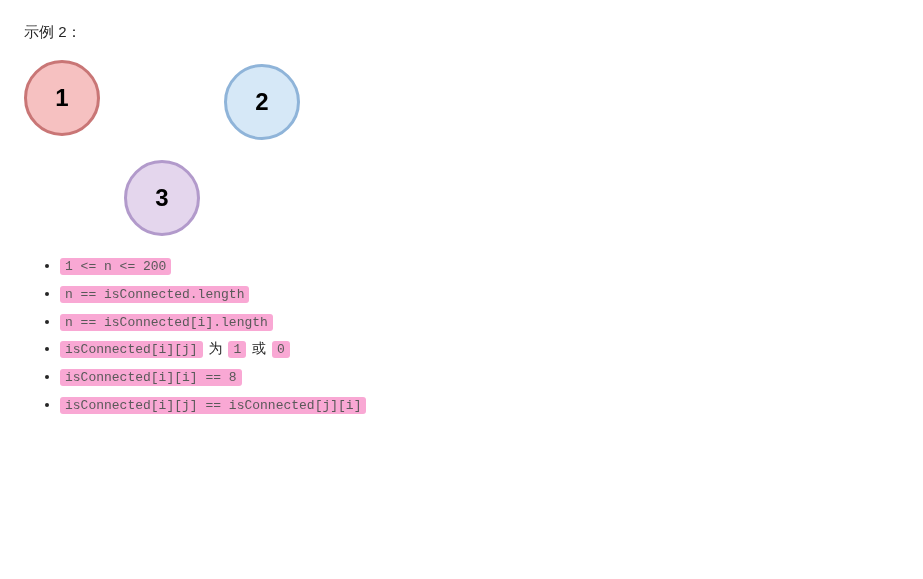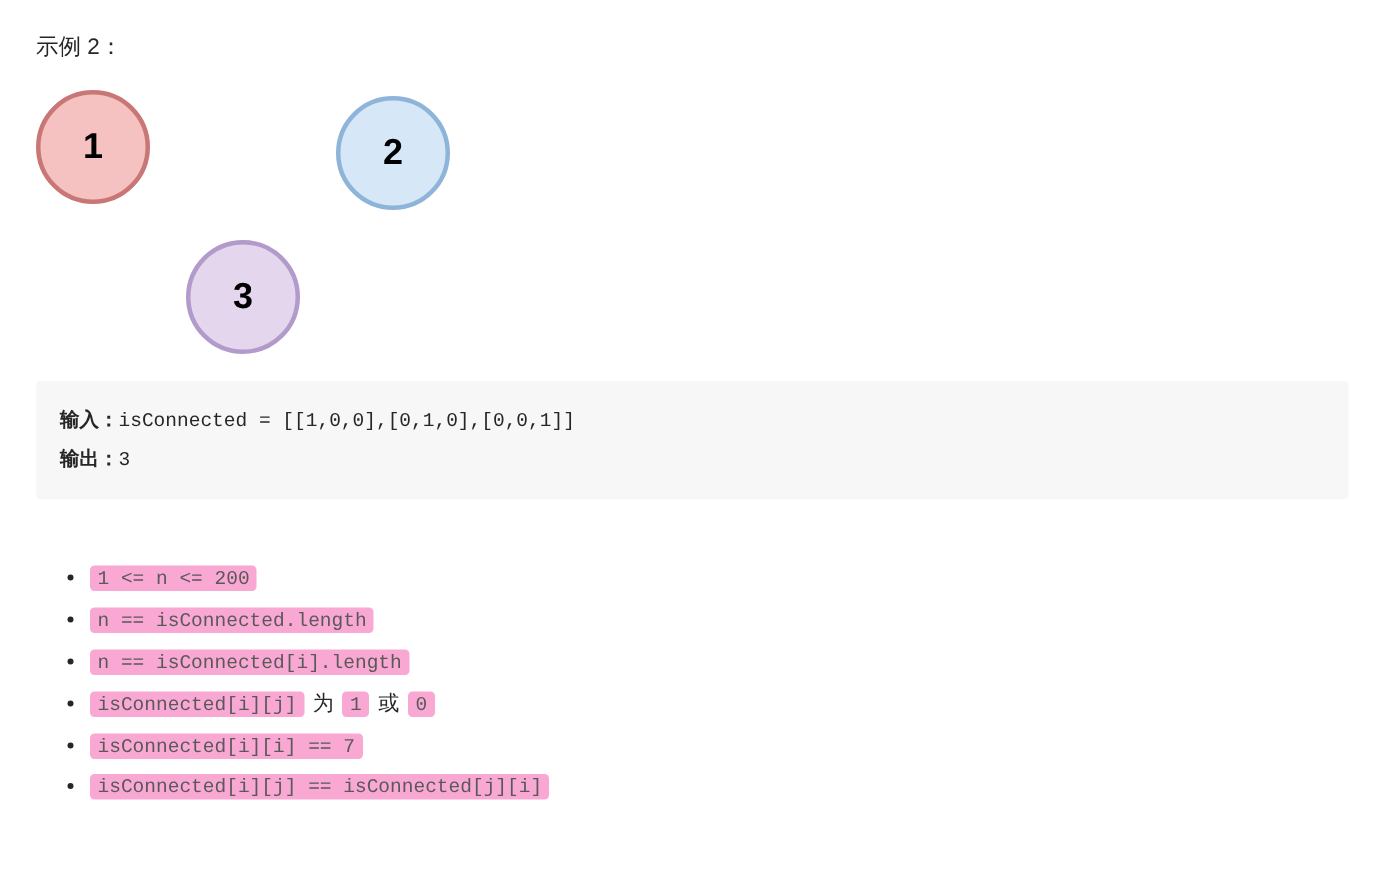--- a/index.html
+++ b/index.html
@@ -104,26 +104,24 @@
       <span>1</span>
     </div>
     <div class="node node-2">
       <span>2</span>
     </div>
     <div class="node node-3">
       <span>3</span>
     </div>
   </div>
 
-  <div class="code-block"><span class="label">输入：</span><span>isConnected = [[1,0,0],[0,1,0],[0,0,1]]</span>
-<span class="label">输出：</span><span>3</span></div>
 
 
   <ul class="constraint-list" id="constraints-list">
       <li><span class="inline-code">1 &lt;= n &lt;= 200</span></li>
       <li><span class="inline-code">n == isConnected.length</span></li>
       <li><span class="inline-code">n == isConnected[i].length</span></li>
       <li><span class="inline-code">isConnected[i][j]</span><span class="plain-text"> 为 </span><span class="inline-code">1</span><span class="plain-text"> 或 </span><span class="inline-code">0</span></li>
-      <li><span class="inline-code">isConnected[i][i] == 7</span></li>
+      <li><span class="inline-code">isConnected[i][i] == 8</span></li>
       <li><span class="inline-code">isConnected[i][j] == isConnected[j][i]</span></li>
     </ul>
 
 </div>
 
 </body></html>

